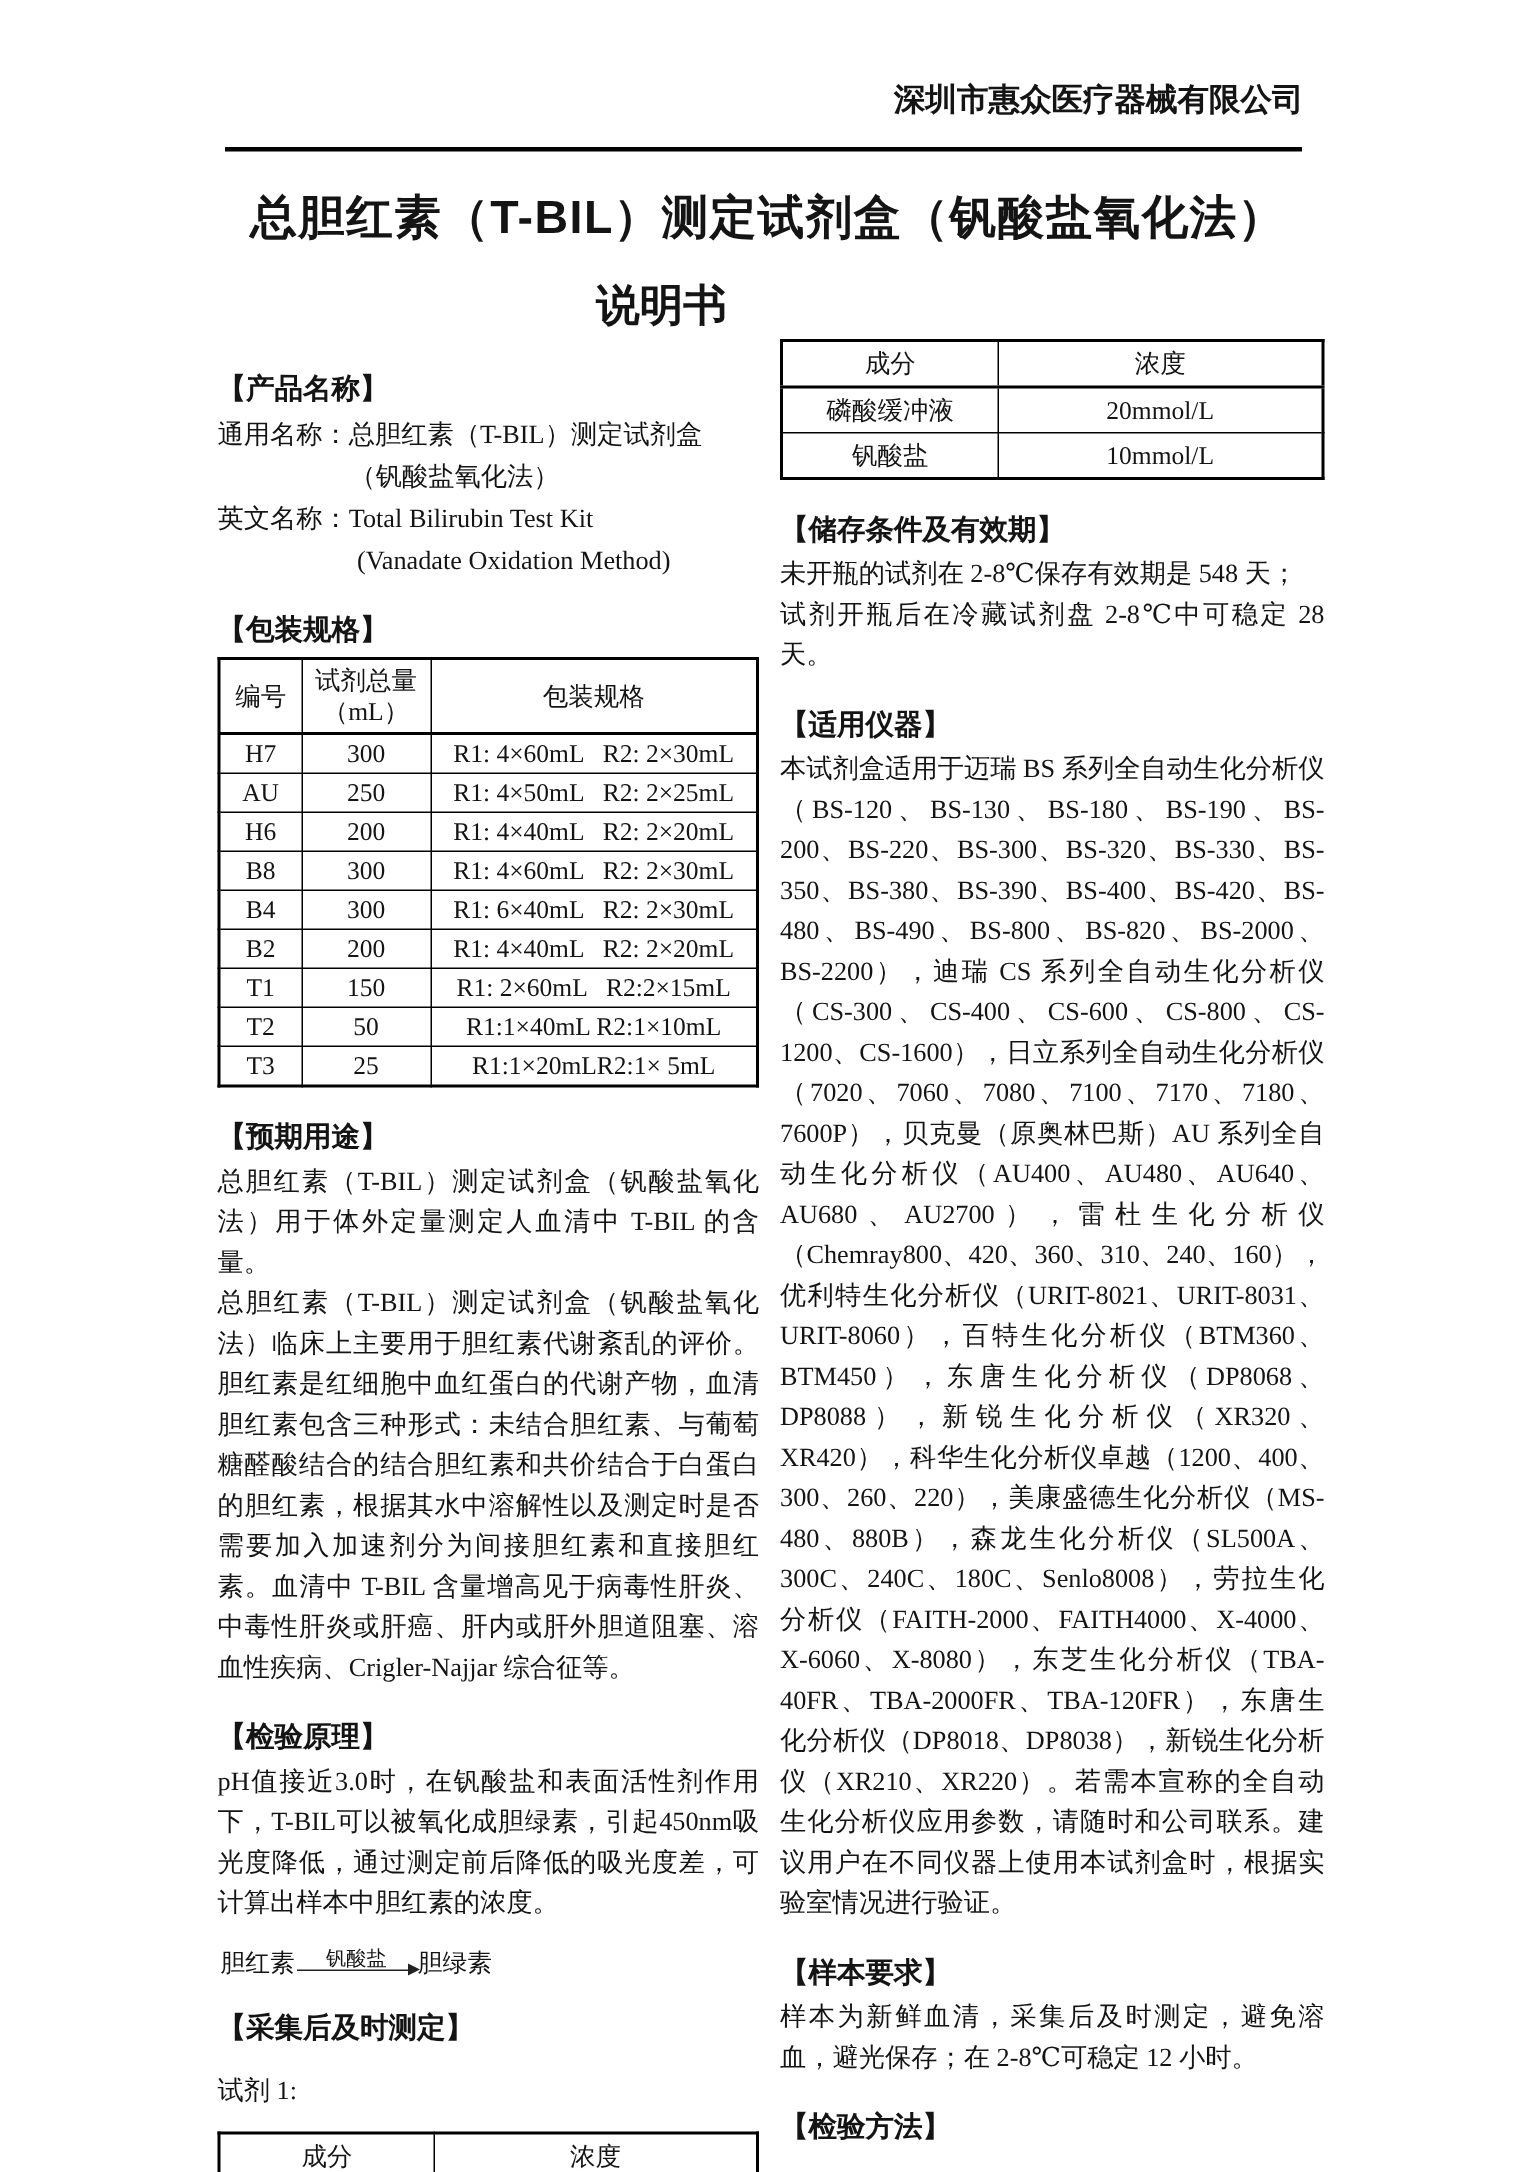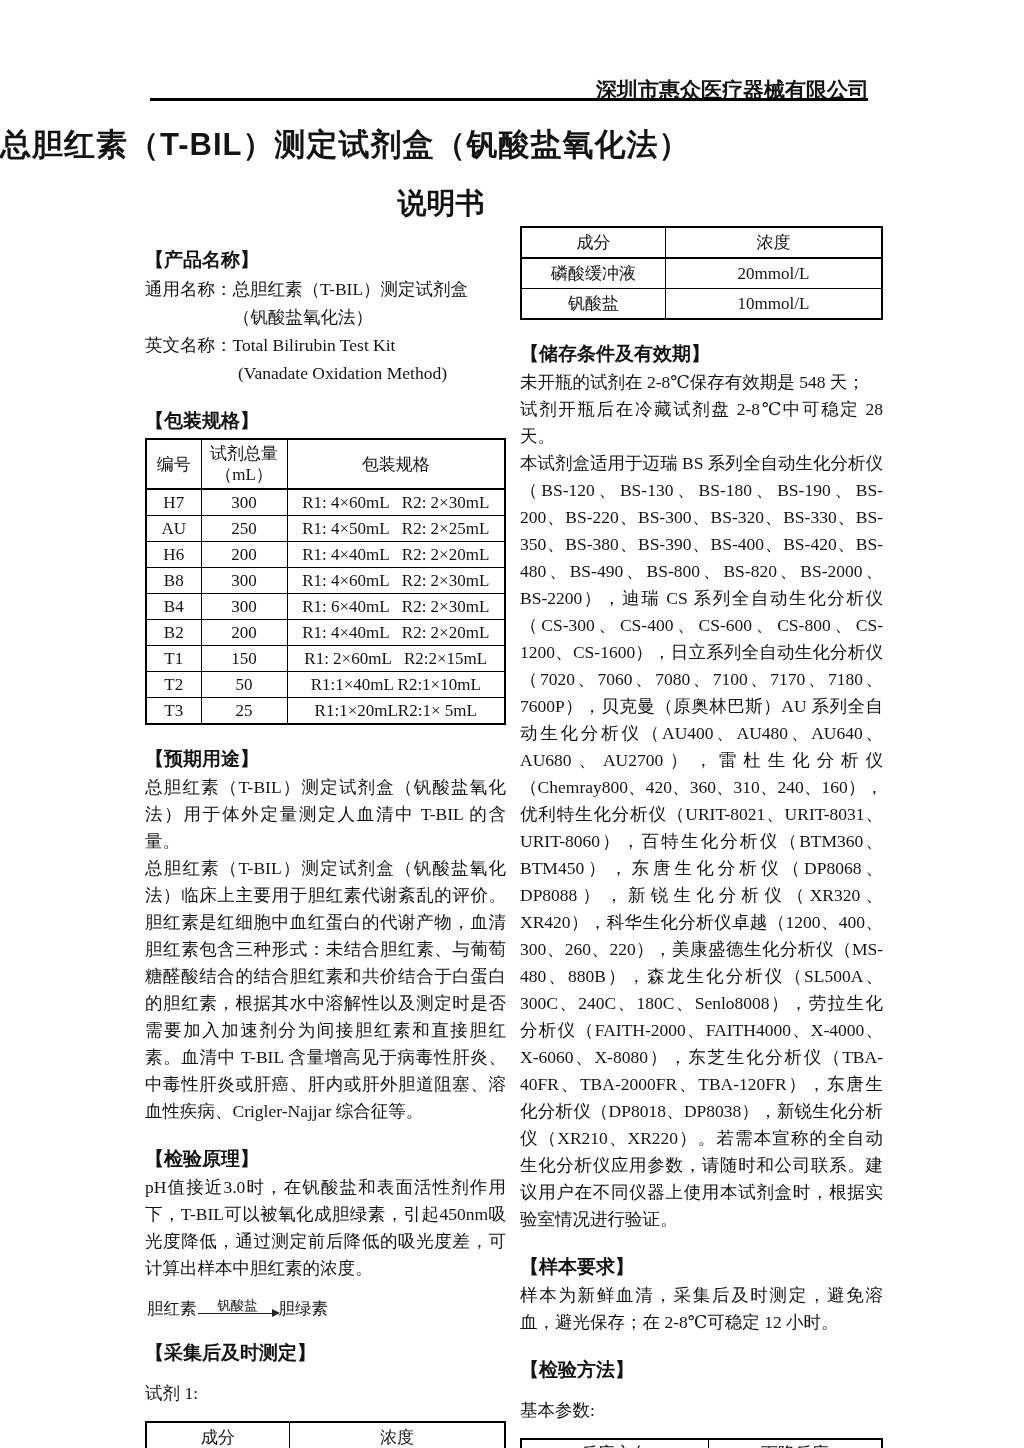--- a/index.html
+++ b/index.html
@@ -3,27 +3,27 @@
 <meta charset="utf-8">
 <style>
   html,body { margin:0; padding:0; background:#e8e8e8; }
   .page {
     position:relative; width:1024px; height:1448px; margin:0 auto;
     background:#ffffff; color:#141414;
     font-family:"Liberation Serif","DejaVu Serif",serif;
     overflow:hidden;
   }
   .company {
-    position:absolute; top:76px; left:145px; width:724px;
+    position:absolute; top:52px; left:145px; width:724px;
     text-align:right; font-weight:bold; font-size:21px;
     font-family:"Liberation Sans","DejaVu Sans",sans-serif;
   }
   .header-rule { position:absolute; top:98px; left:150px; width:718px; height:3px; background:#000; }
   .doc-title {
-    position:absolute; top:124px; left:0; width:1024px; 
+    position:absolute; top:124px; left:0; width:1024px; text-align:center;
     font-size:31px; font-weight:bold; letter-spacing:1px;
     font-family:"Liberation Sans","DejaVu Sans",sans-serif;
   }
   .doc-subtitle {
     position:absolute; top:184px; left:0; width:882px; text-align:center;
     font-size:29px; font-weight:bold;
     font-family:"Liberation Sans","DejaVu Sans",sans-serif;
   }
   .columns { position:absolute; top:226px; left:145px; width:738px; display:flex; gap:14px; }
   .col { font-size:17.5px; }
@@ -208,20 +208,21 @@
               <td>钒酸盐</td>
               <td>10mmol/L</td>
             </tr>
       </tbody>
         </table>
 
       <div class="sec-h">【储存条件及有效期】</div>
       <div class="para">未开瓶的试剂在 2-8℃保存有效期是 548 天；</div>
       <div class="para">试剂开瓶后在冷藏试剂盘 2-8℃中可稳定 28 天。</div>
 
+      <div class="sec-h">【适用仪器】</div>
       <div class="para">本试剂盒适用于迈瑞 BS 系列全自动生化分析仪（BS-120、BS-130、BS-180、BS-190、BS-200、BS-220、BS-300、BS-320、BS-330、BS-350、BS-380、BS-390、BS-400、BS-420、BS-480、BS-490、BS-800、BS-820、BS-2000、BS-2200），迪瑞 CS 系列全自动生化分析仪（CS-300、CS-400、CS-600、CS-800、CS-1200、CS-1600），日立系列全自动生化分析仪（7020、7060、7080、7100、7170、7180、7600P），贝克曼（原奥林巴斯）AU 系列全自动生化分析仪（AU400、AU480、AU640、AU680、AU2700），雷杜生化分析仪（Chemray800、420、360、310、240、160），优利特生化分析仪（URIT-8021、URIT-8031、URIT-8060），百特生化分析仪（BTM360、BTM450），东唐生化分析仪（DP8068、DP8088），新锐生化分析仪（XR320、XR420），科华生化分析仪卓越（1200、400、300、260、220），美康盛德生化分析仪（MS-480、880B），森龙生化分析仪（SL500A、300C、240C、180C、Senlo8008），劳拉生化分析仪（FAITH-2000、FAITH4000、X-4000、X-6060、X-8080），东芝生化分析仪（TBA-40FR、TBA-2000FR、TBA-120FR），东唐生化分析仪（DP8018、DP8038），新锐生化分析仪（XR210、XR220）。若需本宣称的全自动生化分析仪应用参数，请随时和公司联系。建议用户在不同仪器上使用本试剂盒时，根据实验室情况进行验证。</div>
 
       <div class="sec-h">【样本要求】</div>
       <div class="para">样本为新鲜血清，采集后及时测定，避免溶血，避光保存；在 2-8℃可稳定 12 小时。</div>
 
       <div class="sec-h">【检验方法】</div>
       <div class="plabel">基本参数:</div>
       <table class="tbl method-tbl">
         <colgroup>
             <col class="c1">

